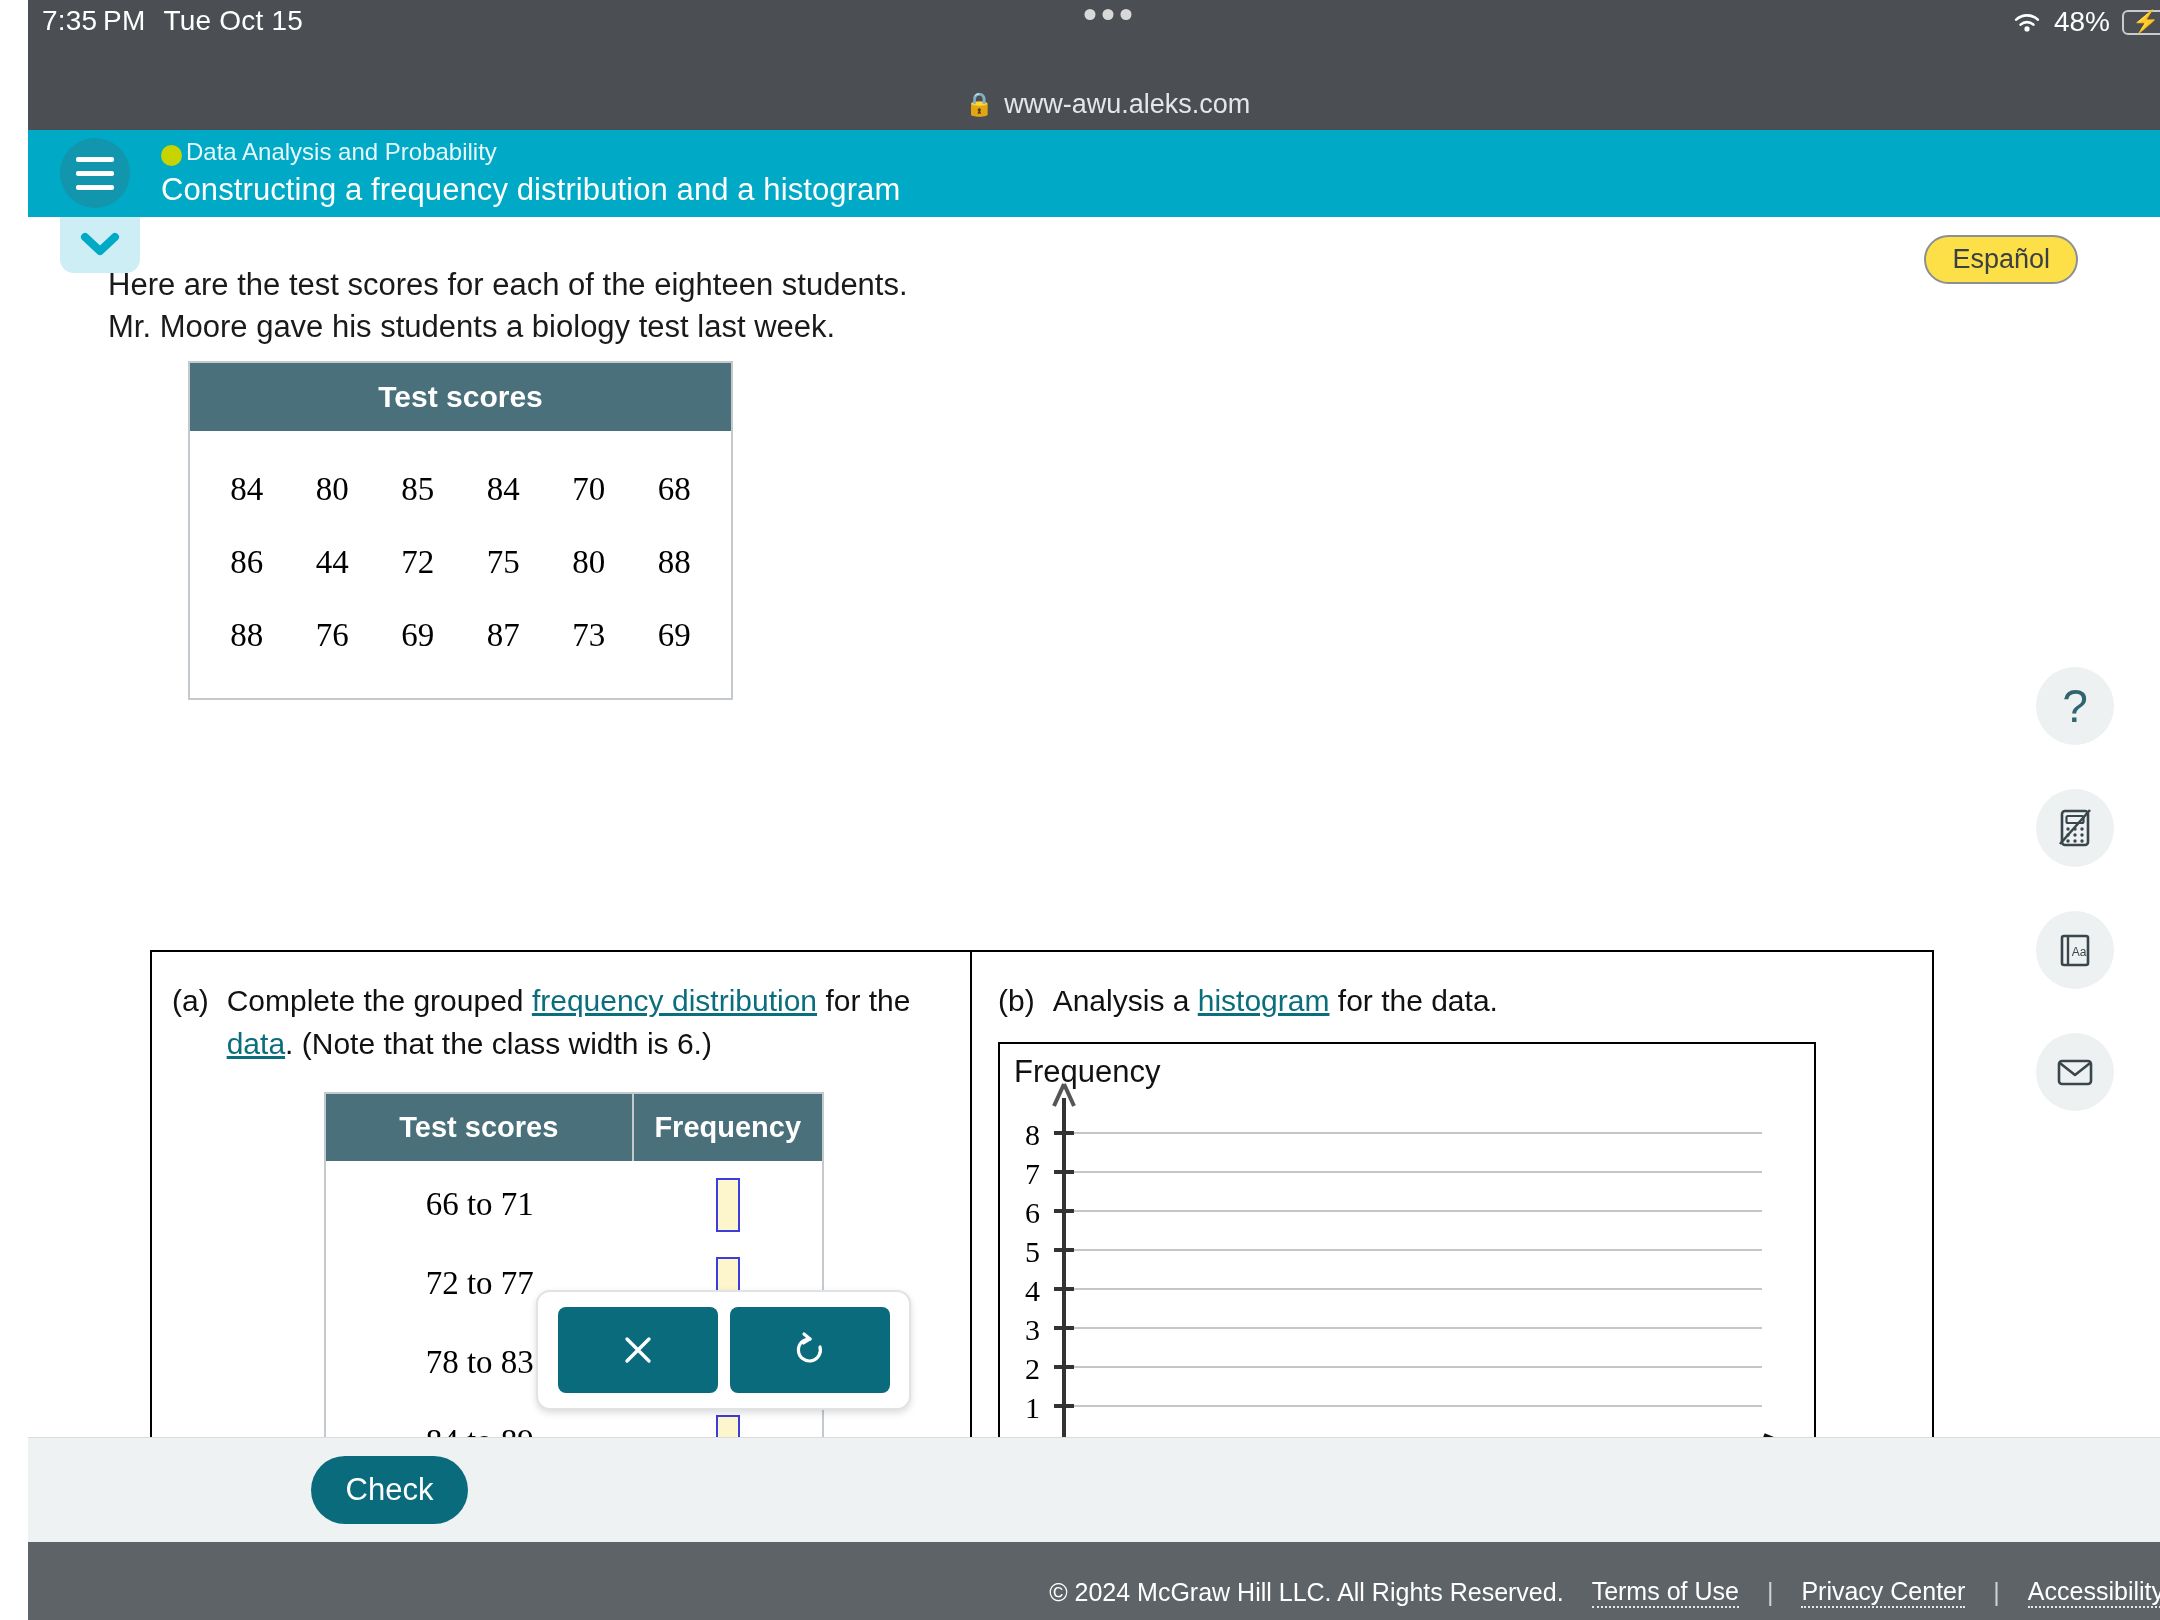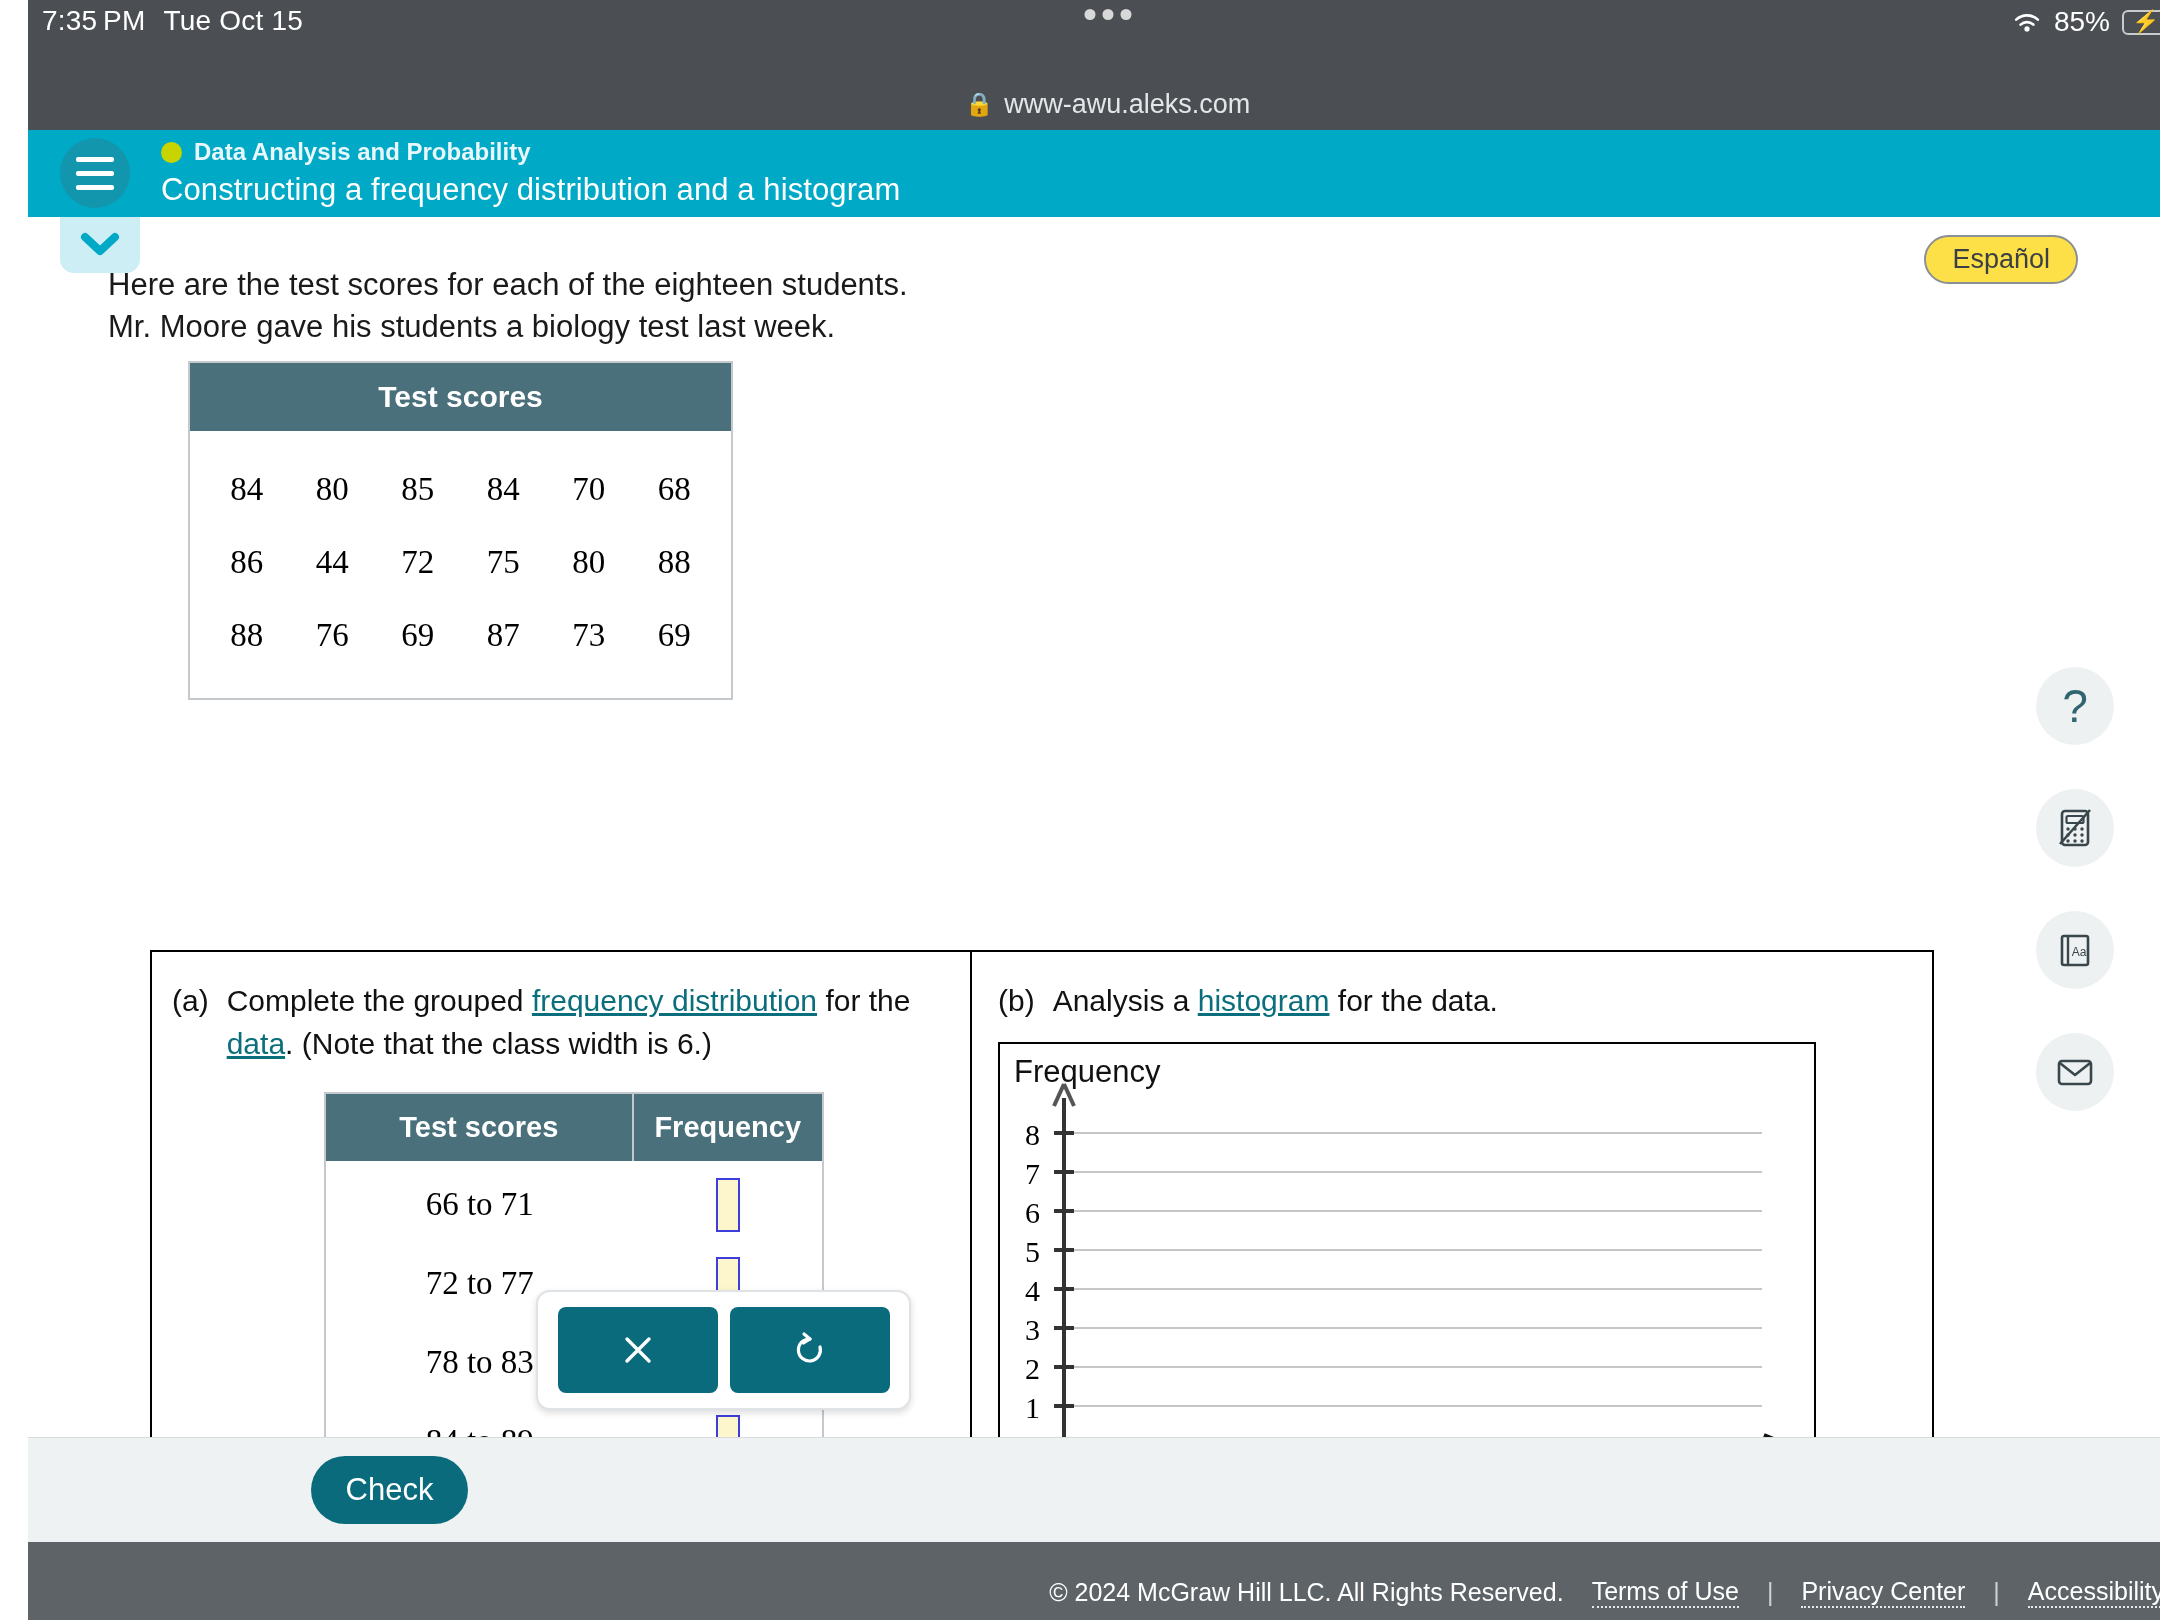--- a/index.html
+++ b/index.html
@@ -63,22 +63,22 @@
   .hamburger {
     position: absolute; left: 32px; top: 8px;
     width: 70px; height: 70px; border-radius: 50%;
     background: #1296ad;
     display: flex; flex-direction: column; align-items: center; justify-content: center; gap: 9px;
     cursor: pointer;
   }
   .hamburger span { display: block; width: 38px; height: 5px; background: #ffffff; border-radius: 2px; }
   .hdr-titles { position: absolute; left: 133px; top: 8px; }
   .hdr-topic {
-    display: flex; align-items: center; gap: 12px;
-    font-size: 24px; color: #e8f7fb; font-weight: 700;
+    display: flex; align-items: flex-end; gap: 4px;
+    font-size: 24px; color: #e8f7fb; font-weight: 400;
   }
   .topic-dot { width: 21px; height: 21px; border-radius: 50%; background: #c8d400; display: block; }
   .hdr-lesson { font-size: 31px; color: #ffffff; margin-top: 6px; letter-spacing: .1px; }
 
   .progress-wrap { position: absolute; left: 1358px; top: 123px; display: flex; align-items: center; gap: 11px; }
   .progress-bar {
     width: 400px; height: 26px; background: #e8b20e; border-radius: 14px;
     padding: 4px 5px; display: flex; gap: 4px;
   }
   .progress-bar .seg { flex: 1; height: 100%; background: #ffffff; }
@@ -281,21 +281,21 @@
         <i></i>
     </div>
     <div class="sb-right">
       <span class="wifi-ico">
         <svg width="30" height="22" viewBox="0 0 30 22">
           <path d="M15 19.5a2.6 2.6 0 100-5.2 2.6 2.6 0 000 5.2z" fill="#fff"></path>
           <path d="M8.6 12.6a9.6 9.6 0 0112.8 0" stroke="#fff" stroke-width="2.6" fill="none" stroke-linecap="round"></path>
           <path d="M4.2 7.6a16 16 0 0121.6 0" stroke="#fff" stroke-width="2.6" fill="none" stroke-linecap="round"></path>
         </svg>
       </span>
-      <span>85%</span>
+      <span>48%</span>
       <span class="batt">
         <span class="lvl"></span><span class="bolt">⚡</span>
       </span>
     </div>
   </div>
 
   <div class="urlbar">
     <span class="lock-ico">🔒</span>
     <span>www-awu.aleks.com</span>
   </div>

